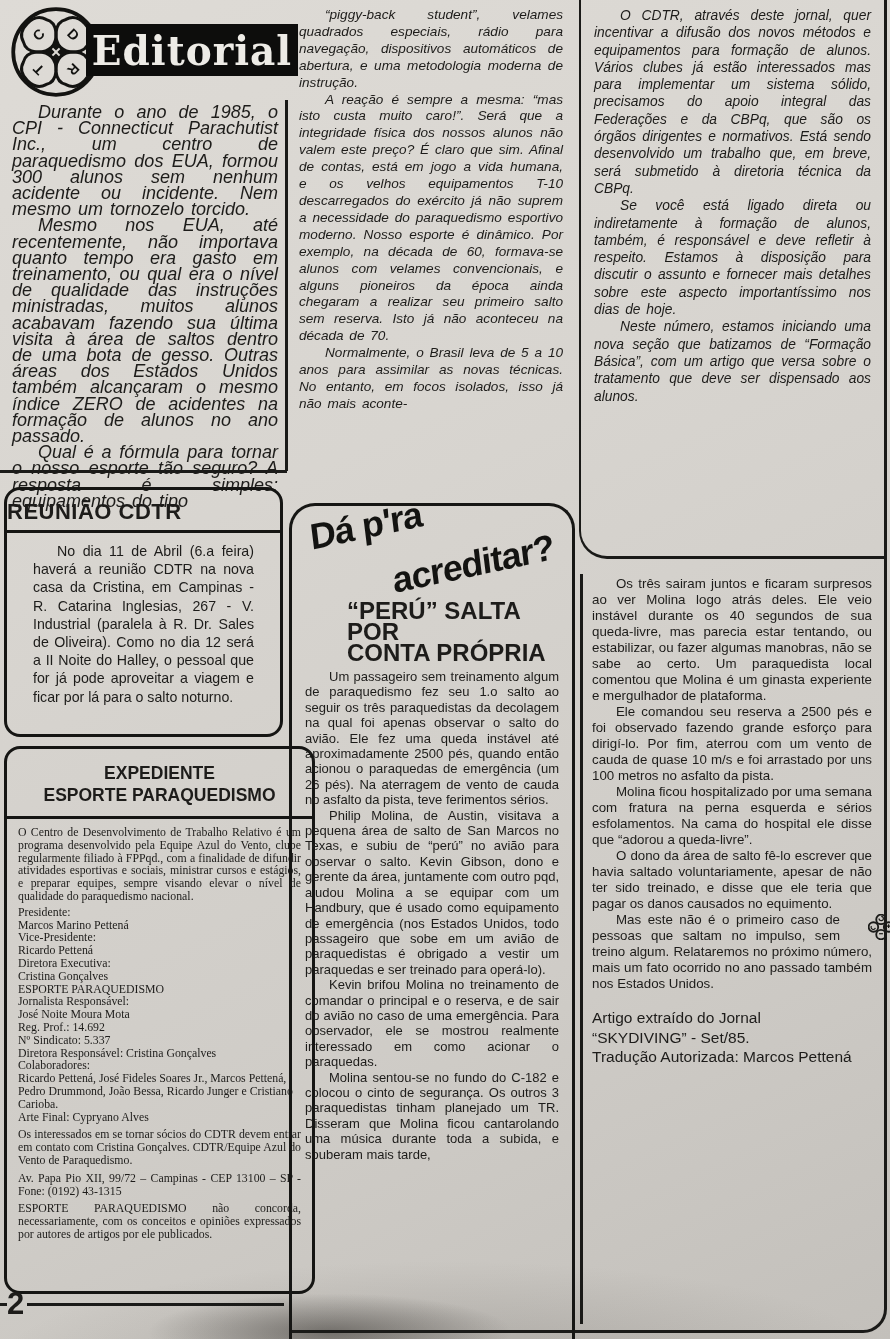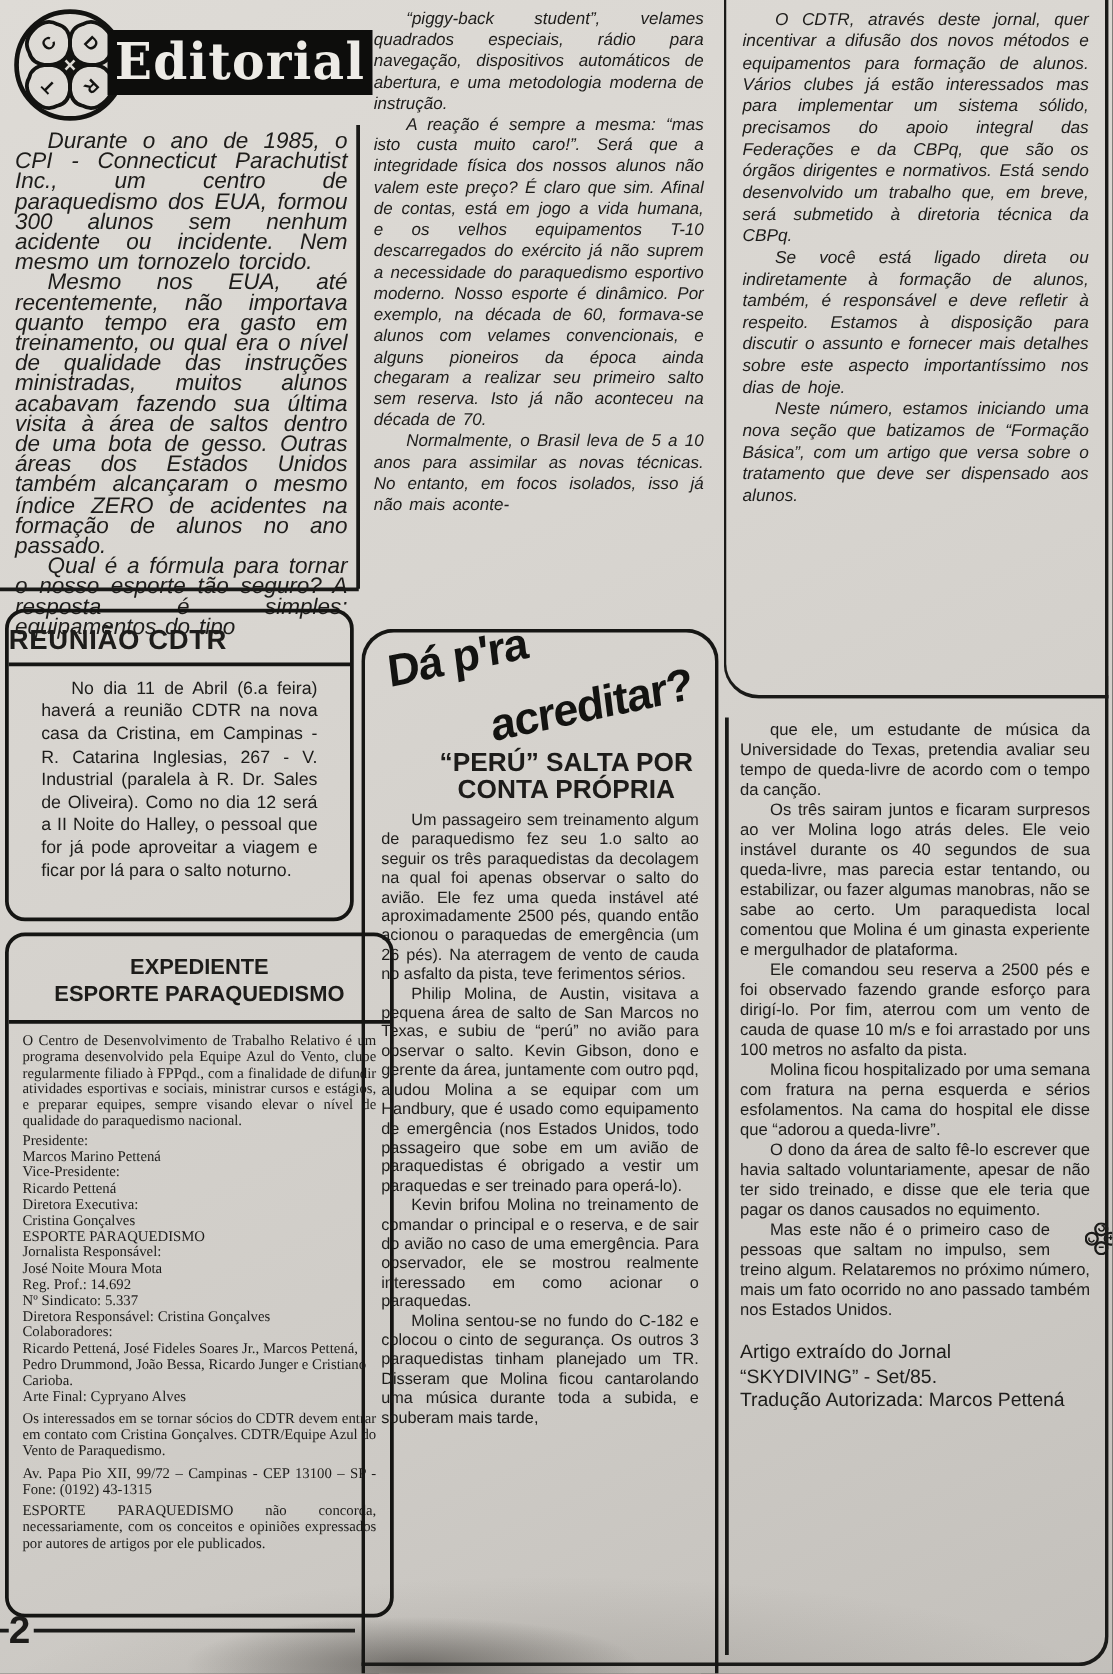--- a/index.html
+++ b/index.html
@@ -54,21 +54,21 @@
   .exp-body .note{margin-top:5px;text-align:justify;}
   
   .acr{position:absolute;left:289px;top:503px;width:286px;height:836px;box-sizing:border-box;
     border:3px solid #161614;border-bottom:none;border-radius:26px 26px 0 0;
     padding:0 13px;overflow:hidden;}
   .acr-head{position:relative;height:92px;}
   .acr-head span{position:absolute;display:inline-block;font-weight:bold;font-size:36px;
     letter-spacing:-1px;transform:rotate(-12deg) skewX(-5deg);white-space:nowrap;color:#131311;}
   .acr-h1{left:4px;top:12px;}
   .acr-h2{left:86px;top:50px;}
-  .acr-sub{font-weight:bold;font-size:21px;line-height:21px;margin:2px 0 6px 42px;text-align:center;}
+  .acr-sub{font-weight:bold;font-size:24px;line-height:21px;margin:2px 0 6px 42px;}
   .artcol p{margin:0;text-indent:24px;text-align:justify;}
   .art-left{font-size:13px;line-height:15.4px;}
   .art-right{position:absolute;left:592px;top:576px;width:280px;font-size:13.3px;line-height:16px;}
   .credits{margin-top:16px;font-size:15.5px;line-height:19.5px;font-style:normal;}
   .credits div{margin:0;}
   .endclover{float:right;width:26px;height:26px;margin:2px 2px 0 4px;}
   
   .pnum{position:absolute;left:7px;top:1286px;font-size:31px;font-weight:bold;}
   .pdash{position:absolute;left:0;top:1303px;width:7px;height:3px;background:#1a1a18;}
   .pline{position:absolute;left:27px;top:1303px;width:257px;height:3px;background:#1a1a18;}
@@ -173,21 +173,20 @@
       <div>“PERÚ” SALTA POR</div>
       <div>CONTA PRÓPRIA</div>
     </div>
     <p>Um passageiro sem treinamento algum de paraquedismo fez seu 1.o salto ao seguir os três paraquedistas da decolagem na qual foi apenas observar o salto do avião. Ele fez uma queda instável até aproximadamente 2500 pés, quando então acionou o paraquedas de emergência (um 26 pés). Na aterragem de vento de cauda no asfalto da pista, teve ferimentos sérios.</p>
     <p>Philip Molina, de Austin, visitava a pequena área de salto de San Marcos no Texas, e subiu de “perú” no avião para observar o salto. Kevin Gibson, dono e gerente da área, juntamente com outro pqd, ajudou Molina a se equipar com um Handbury, que é usado como equipamento de emergência (nos Estados Unidos, todo passageiro que sobe em um avião de paraquedistas é obrigado a vestir um paraquedas e ser treinado para operá-lo).</p>
     <p>Kevin brifou Molina no treinamento de comandar o principal e o reserva, e de sair do avião no caso de uma emergência. Para observador, ele se mostrou realmente interessado em como acionar o paraquedas.</p>
     <p>Molina sentou-se no fundo do C-182 e colocou o cinto de segurança. Os outros 3 paraquedistas tinham planejado um TR. Disseram que Molina ficou cantarolando uma música durante toda a subida, e souberam mais tarde,</p>
   </div>
 
   <div class="artcol art-right">
-    <p>que ele, um estudante de música da Universidade do Texas, pretendia avaliar seu tempo de queda-livre de acordo com o tempo da canção.</p>
     <p>Os três sairam juntos e ficaram surpresos ao ver Molina logo atrás deles. Ele veio instável durante os 40 segundos de sua queda-livre, mas parecia estar tentando, ou estabilizar, ou fazer algumas manobras, não se sabe ao certo. Um paraquedista local comentou que Molina é um ginasta experiente e mergulhador de plataforma.</p>
     <p>Ele comandou seu reserva a 2500 pés e foi observado fazendo grande esforço para dirigí-lo. Por fim, aterrou com um vento de cauda de quase 10 m/s e foi arrastado por uns 100 metros no asfalto da pista.</p>
     <p>Molina ficou hospitalizado por uma semana com fratura na perna esquerda e sérios esfolamentos. Na cama do hospital ele disse que “adorou a queda-livre”.</p>
     <p>O dono da área de salto fê-lo escrever que havia saltado voluntariamente, apesar de não ter sido treinado, e disse que ele teria que pagar os danos causados no equimento.</p>
     <p>
       <span class="endclover">
         <svg viewBox="0 0 24 24" width="26" height="26">
           <g fill="none" stroke="#1b1b19" stroke-width="1.7">
             <circle cx="12" cy="5" r="4.4"></circle>
             <circle cx="19" cy="12" r="4.4"></circle>

